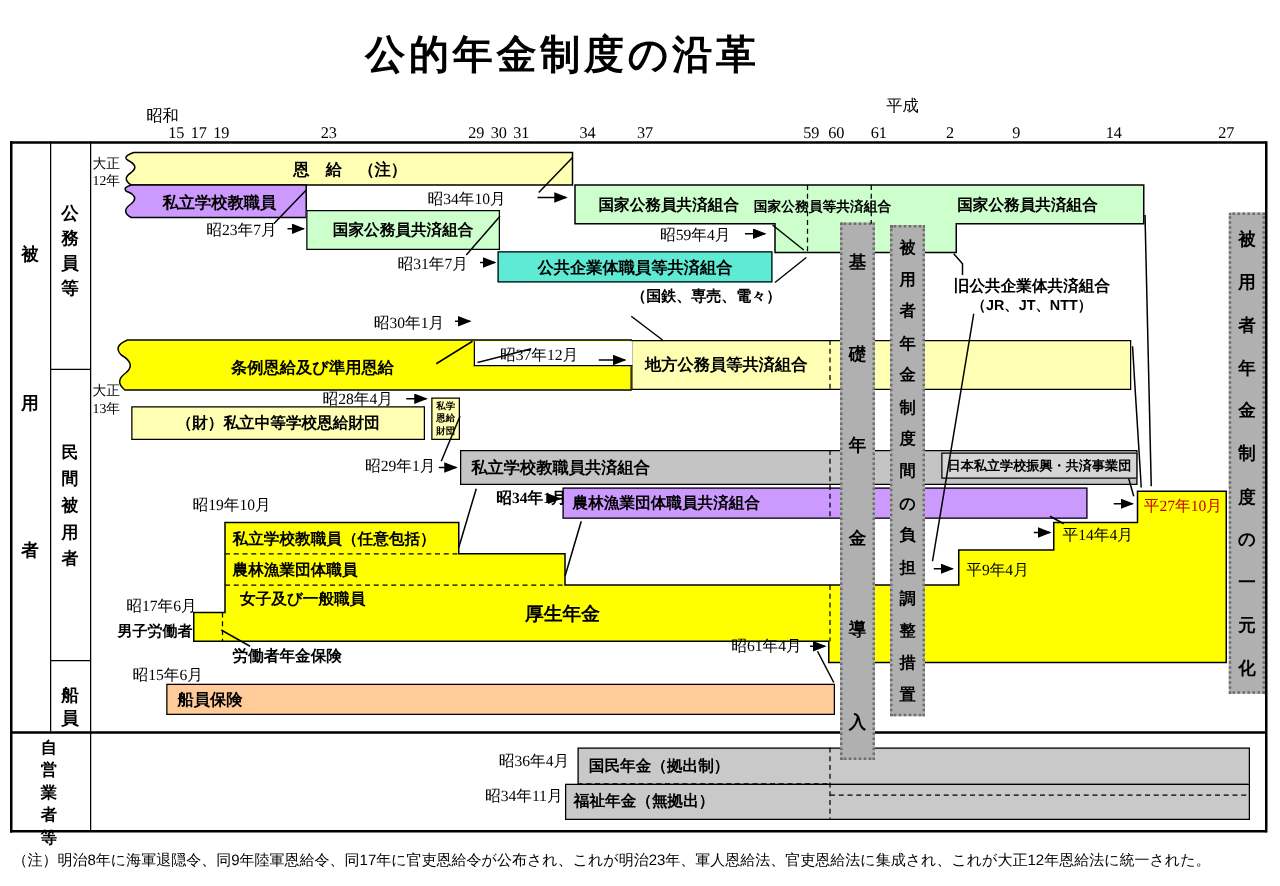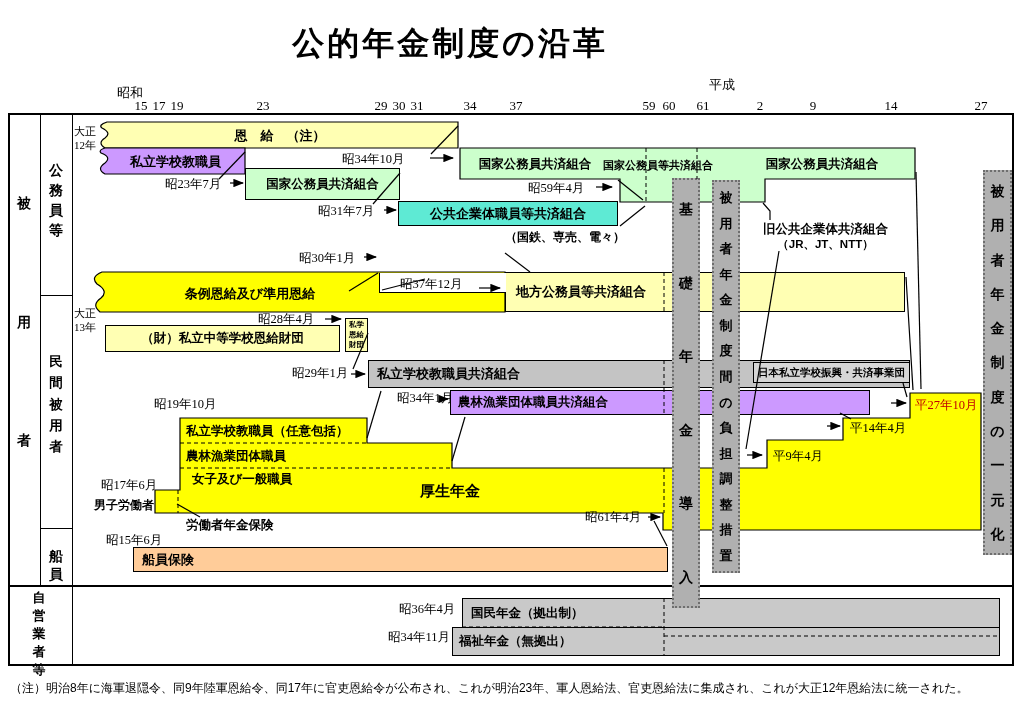--- a/index.html
+++ b/index.html
@@ -170,21 +170,21 @@
       <div>13年</div>
   </div>
   <div class="dt" style="left:342px;top:151px;">昭34年10月</div>
   <div class="dt" style="left:165px;top:176px;">昭23年7月</div>
   <div class="dt" style="left:318px;top:203px;">昭31年7月</div>
   <div class="dt" style="left:528px;top:180px;">昭59年4月</div>
   <div class="dt" style="left:299px;top:250px;">昭30年1月</div>
   <div class="dt" style="left:400px;top:276px;">昭37年12月</div>
   <div class="dt" style="left:258px;top:311px;">昭28年4月</div>
   <div class="dt" style="left:292px;top:365px;">昭29年1月</div>
-  <div class="dt" style="left:397px;top:390px;">昭34年1月</div>
+  <div class="dt" style="left:397px;top:390px;font-weight:bold;">昭34年1月</div>
   <div class="dt" style="left:154px;top:396px;">昭19年10月</div>
   <div class="dt" style="left:101px;top:477px;">昭17年6月</div>
   <div class="dt" style="left:106px;top:532px;">昭15年6月</div>
   <div class="dt" style="left:585px;top:509px;">昭61年4月</div>
   <div class="dt" style="left:399px;top:601px;">昭36年4月</div>
   <div class="dt" style="left:388px;top:629px;">昭34年11月</div>
   <div class="dt" style="left:773px;top:448px;">平9年4月</div>
   <div class="dt" style="left:850px;top:420px;">平14年4月</div>
   <div class="dt" style="left:915px;top:397px;color:#c00000;">平27年10月</div>
 

